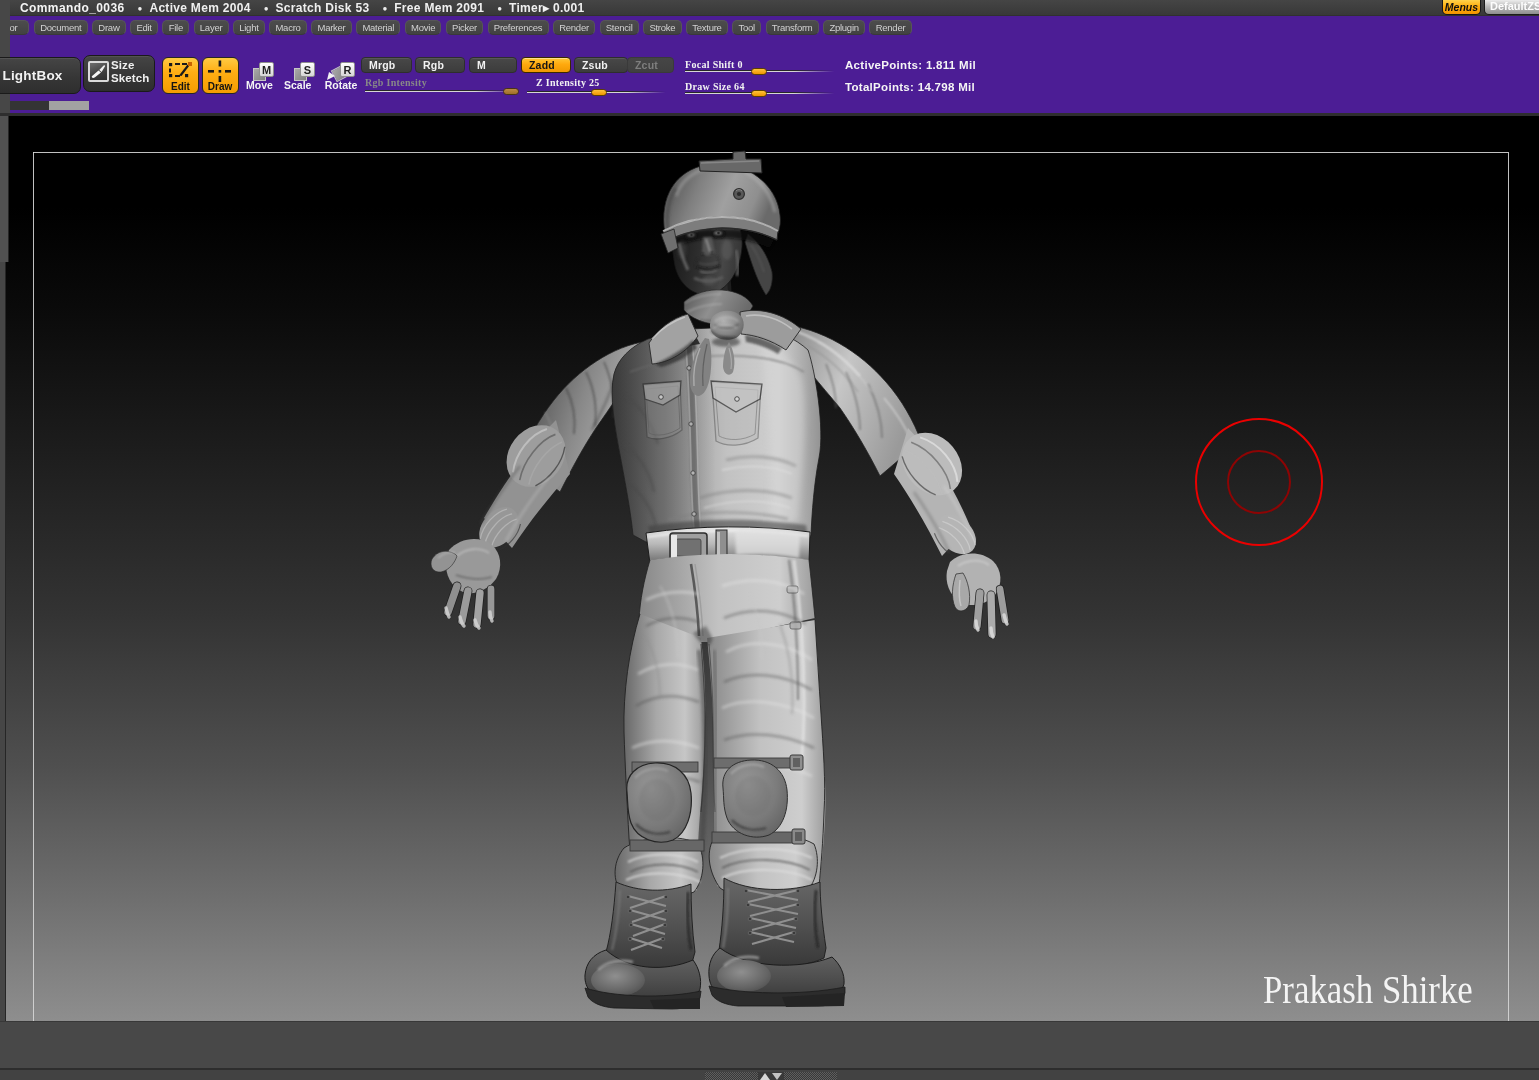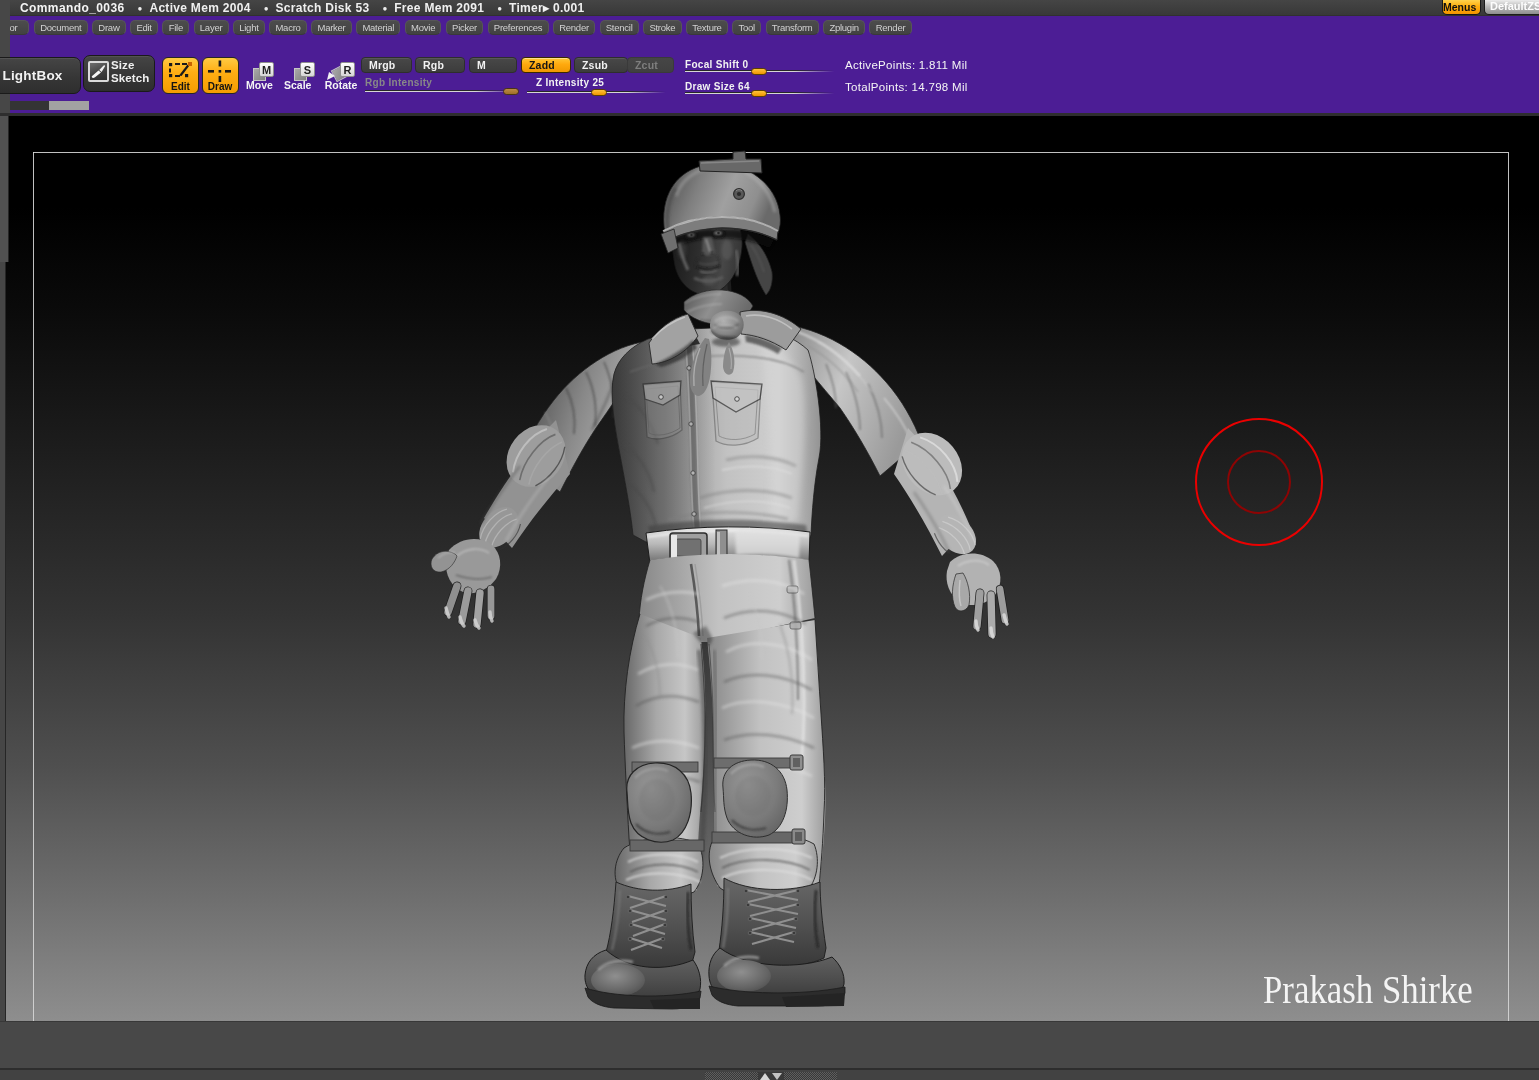--- a/index.html
+++ b/index.html
@@ -12,21 +12,21 @@
 
   .titlebar { position:absolute; left:0; top:0; width:100%; height:16px;
     background:linear-gradient(#454545,#383838); border-bottom:1px solid #303030;
     display:flex; align-items:center; }
   .titlebar .doc-title { color:#f4f4f4; font-weight:bold; font-size:12px; letter-spacing:0.4px; margin-left:10px; }
   .titlebar .tstat { color:#efefef; font-weight:bold; font-size:12px; letter-spacing:0.3px; }
   .titlebar .bullet { color:#ececec; font-size:8px; font-weight:bold; margin:1px 7px 0 13px; }
   .menus-btn { position:absolute; left:1432px; top:0; width:39px; height:15px;
     background:linear-gradient(#ffd34d 0%, #ffaf0f 45%, #f29400 100%);
     border:1px solid #181818; border-top:none; border-radius:0 0 5px 5px;
-    color:#101010; font-weight:bold; font-size:10.5px; text-align:left; line-height:14px; }
+    color:#101010; font-weight:bold; font-size:10.5px; text-align:center; line-height:14px;font-style:italic; }
   .zscript-btn { position:absolute; left:1474px; top:0; width:80px; height:15px;
     background:linear-gradient(#ececec 0%, #bdbdbd 45%, #8e8e8e 100%);
     border:1px solid #1c1c1c; border-top:none; border-radius:0 0 0 5px;
     color:#fdfdfd; font-weight:bold; font-size:11px; text-align:left; padding-left:5px; line-height:13px; }
 
   .menubar { position:absolute; left:0; top:17px; width:100%; height:30px;
     display:flex; align-items:flex-start; padding-top:3px; gap:4.5px; overflow:hidden; }
   .menu-item { flex:0 0 auto; height:15px; line-height:14px; padding:0 5.2px;
     font-size:9.5px; letter-spacing:-0.25px; color:#d2d2d2;
     background:linear-gradient(#4c4c4c,#424242); border:1px solid #565656;
@@ -58,30 +58,30 @@
     border:1px solid #8f8f8f; border-radius:2px; color:#222222; font-weight:bold; font-size:11px;
     text-align:center; line-height:14px; }
 
   .small-btn { position:absolute; top:57px; height:16px; background:linear-gradient(#484848,#3c3c3c);
     border:1px solid #2e2e2e; box-shadow:inset 0 1px 0 #585858; border-radius:4px;
     color:#f2f2f2; font-weight:bold; font-size:10.5px; line-height:14px; padding-left:7px; letter-spacing:0.2px; }
   .zadd-btn { background:linear-gradient(#ffc736 0%,#ffa90e 45%,#f09800 100%);
     border:1px solid #3a2a00; box-shadow:inset 0 1px 0 #ffe08a; color:#151515; }
   .zcut-btn { color:#7e7e7e; background:linear-gradient(#464646,#404040); box-shadow:none; border-color:#3a3a3a; }
 
-  .slider-label { position:absolute; font-weight:bold; font-size:10px; letter-spacing:0.3px; color:#f2f2f2; white-space:nowrap; }
+  .slider-label { position:absolute; font-weight:bold; font-size:10px; letter-spacing:0.3px; color:#f2f2f2; white-space:nowrap;font-family:Liberation Serif, serif; }
   .slider-label.dim { color:#888888; }
   .slider-track { position:absolute; height:2px;
     background:linear-gradient(#282828 0 1px, #d6d6d6 1px 2px);
     -webkit-mask-image:linear-gradient(90deg,#000 72%,transparent 99%); }
   .slider-handle { position:absolute; width:16px; height:7px; border-radius:3.5px;
     background:linear-gradient(#ffc23a,#ef9500); border:1px solid #5d4000; }
   .slider-handle.dim { background:linear-gradient(#bd8b44,#9e6f28); border-color:#4a3415; }
 
-  .shelf-stat { position:absolute; color:#f5f5f5; font-weight:normal; font-size:11.5px; letter-spacing:0.3px; white-space:nowrap; }
+  .shelf-stat { position:absolute; color:#f5f5f5; font-weight:bold; font-size:11.5px; letter-spacing:0.3px; white-space:nowrap; }
 
   .hscrollbar { position:absolute; left:0; top:101px; width:79px; height:9px; background:#343434; }
   .hscroll-handle { position:absolute; left:39px; top:0; width:40px; height:9px; background:#a2a2a2; }
 
   
   .canvas { position:absolute; left:0; top:113px; width:1539px; height:908px;
     border-top:3px solid #2e2e2e;
     background:linear-gradient(to bottom,
       #000000 0%, #000000 10%, #0b0b0b 22%, #1f1f1f 38.7%,
       #333333 55%, #4f4f4f 71.8%, #6e6e6e 86.2%, #8e8e8e 100%);

